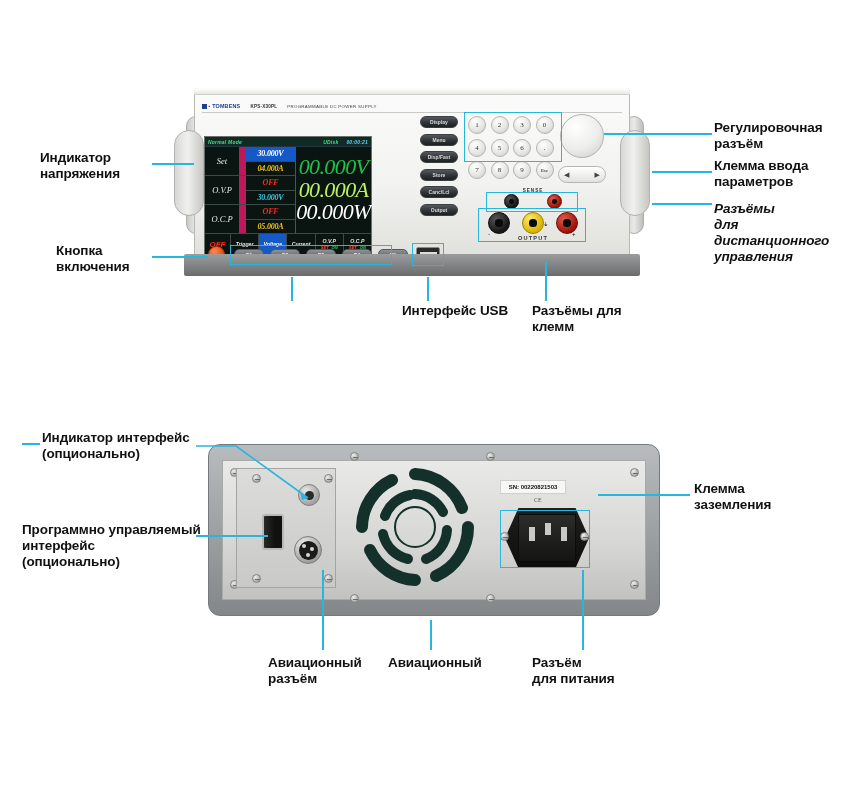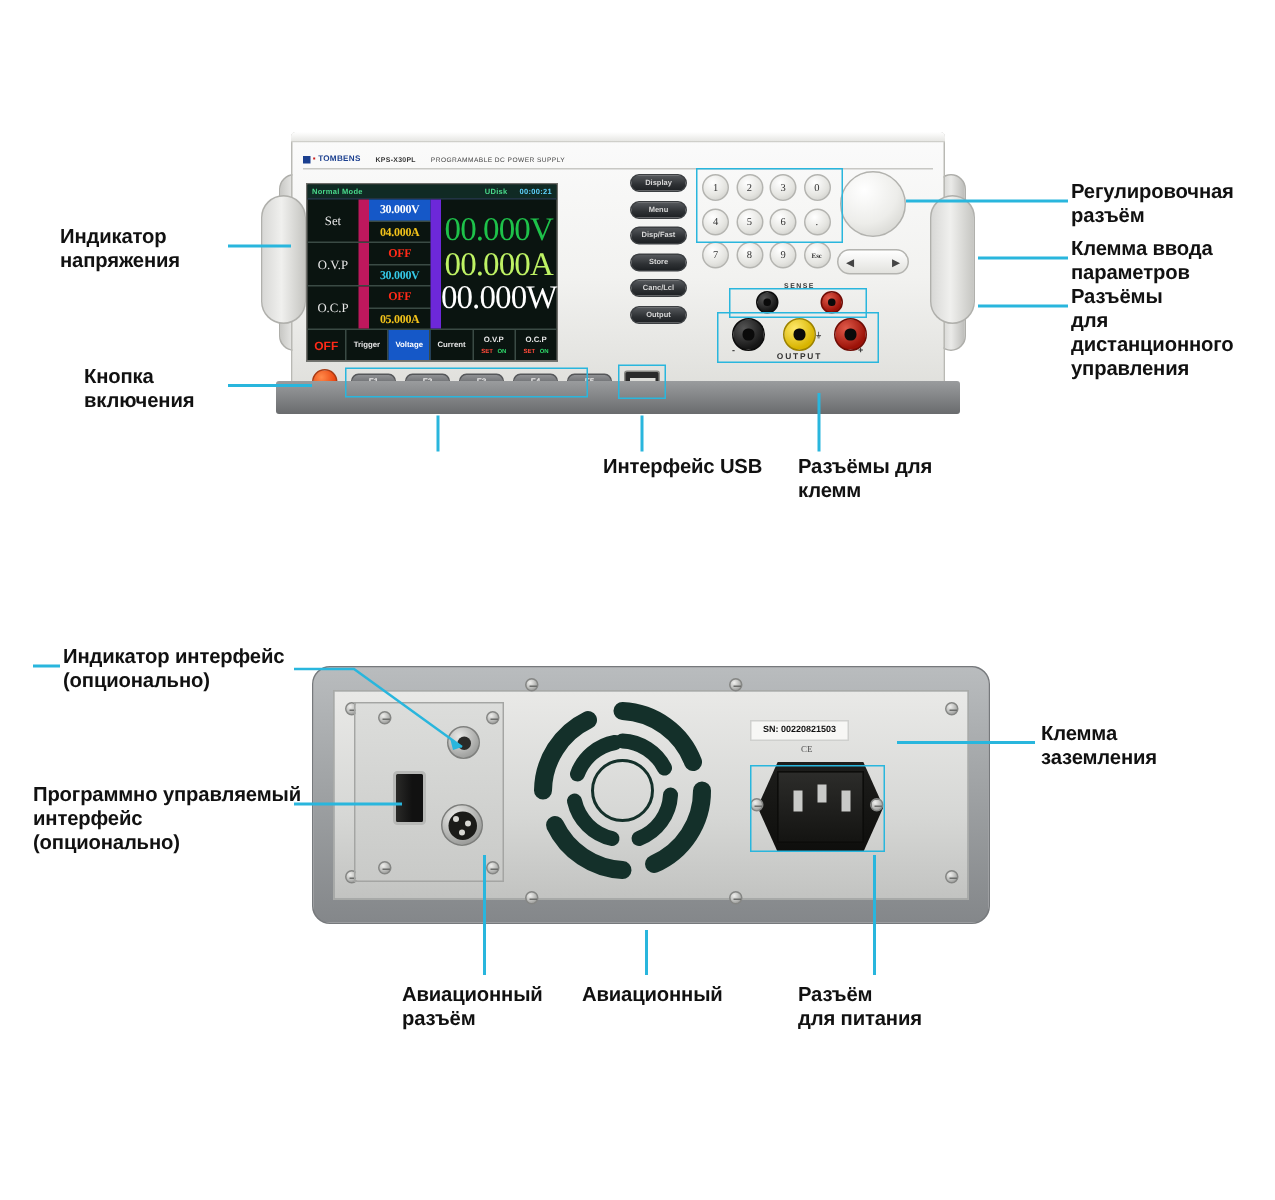--- a/index.html
+++ b/index.html
@@ -79,22 +79,22 @@
   .brand-dot { color: #cc2222; }
   .model-txt { color: #333; font-weight: bold; font-size: 4.6px; }
   .subtitle-txt { color: #444; font-size: 4.4px; letter-spacing: 0.3px; }
   .brand-rule {
     position: absolute; left: 30px; top: 24px; width: 420px; height: 1px;
     background: #c8c8c4;
   }
 
   
   .lcd {
-    position: absolute; left: 32px; top: 34px; width: 168px; height: 119px;
-    background: #0a1410; border: 1.5px solid #6e6e6a;
+    position: absolute; left: 32px; top: 48px; width: 168px; height: 119px;
+    background: #0a1410; border: 1.5px solid #6e6e6a; font-style: italic;
   }
   .lcd-status {
     height: 10px; background: #102a24;
     display: flex; align-items: center; justify-content: space-between;
     padding: 0 3px; border-bottom: 1px solid #234;
   }
   .lcd-status span { font-size: 5px; color: #49d98a; font-weight: bold; letter-spacing: 0.2px; }
   .lcd-status .st-right { display: flex; gap: 8px; }
   .lcd-status .st-clock { color: #5fd3ff; }
 
@@ -117,21 +117,21 @@
   }
   .lcd-val.top { border-bottom: 1px solid #3a4a44; }
   .v-blue { background: #1558c8; color: #ffffff; }
   .v-amber { color: #f2c21a; }
   .v-cyan { color: #35c9e8; }
   .v-red { color: #ff2a18; }
 
   .lcd-right {
     flex: 1; display: flex; flex-direction: column;
     justify-content: center; align-items: center;
-    border-left: 7px solid #6d28d9;
+    border-left: 1px solid #6d28d9;
   }
   .big-read {
     font-family: "Liberation Serif", serif;
     font-size: 22px; line-height: 1.02; letter-spacing: -0.6px;
     font-weight: normal;
   }
   .r-green { color: #1ec24a; }
   .r-yellow { color: #bef264; }
   .r-white { color: #ffffff; }
 
@@ -550,21 +550,21 @@
   <div class="lead h" style="left:152px; top:256px; width:56px;"></div>
 
   <div class="label" style="left:714px; top:120px;">Регулировочная
 разъём</div>
   <div class="lead h" style="left:604px; top:133px; width:108px;"></div>
 
   <div class="label" style="left:714px; top:158px;">Клемма ввода
 параметров</div>
   <div class="lead h" style="left:652px; top:171px; width:60px;"></div>
 
-  <div class="label" style="left:714px; top:190px;">Разъёмы
+  <div class="label" style="left:714px; top:201px;font-style:italic;">Разъёмы
 для дистанционного
 управления</div>
   <div class="lead h" style="left:652px; top:203px; width:60px;"></div>
 
   <div class="lead v" style="left:291px; top:277px; height:24px;"></div>
 
   <div class="label" style="left:402px; top:303px;">Интерфейс USB</div>
   <div class="lead v" style="left:427px; top:277px; height:24px;"></div>
 
   <div class="label" style="left:532px; top:303px;">Разъёмы для

